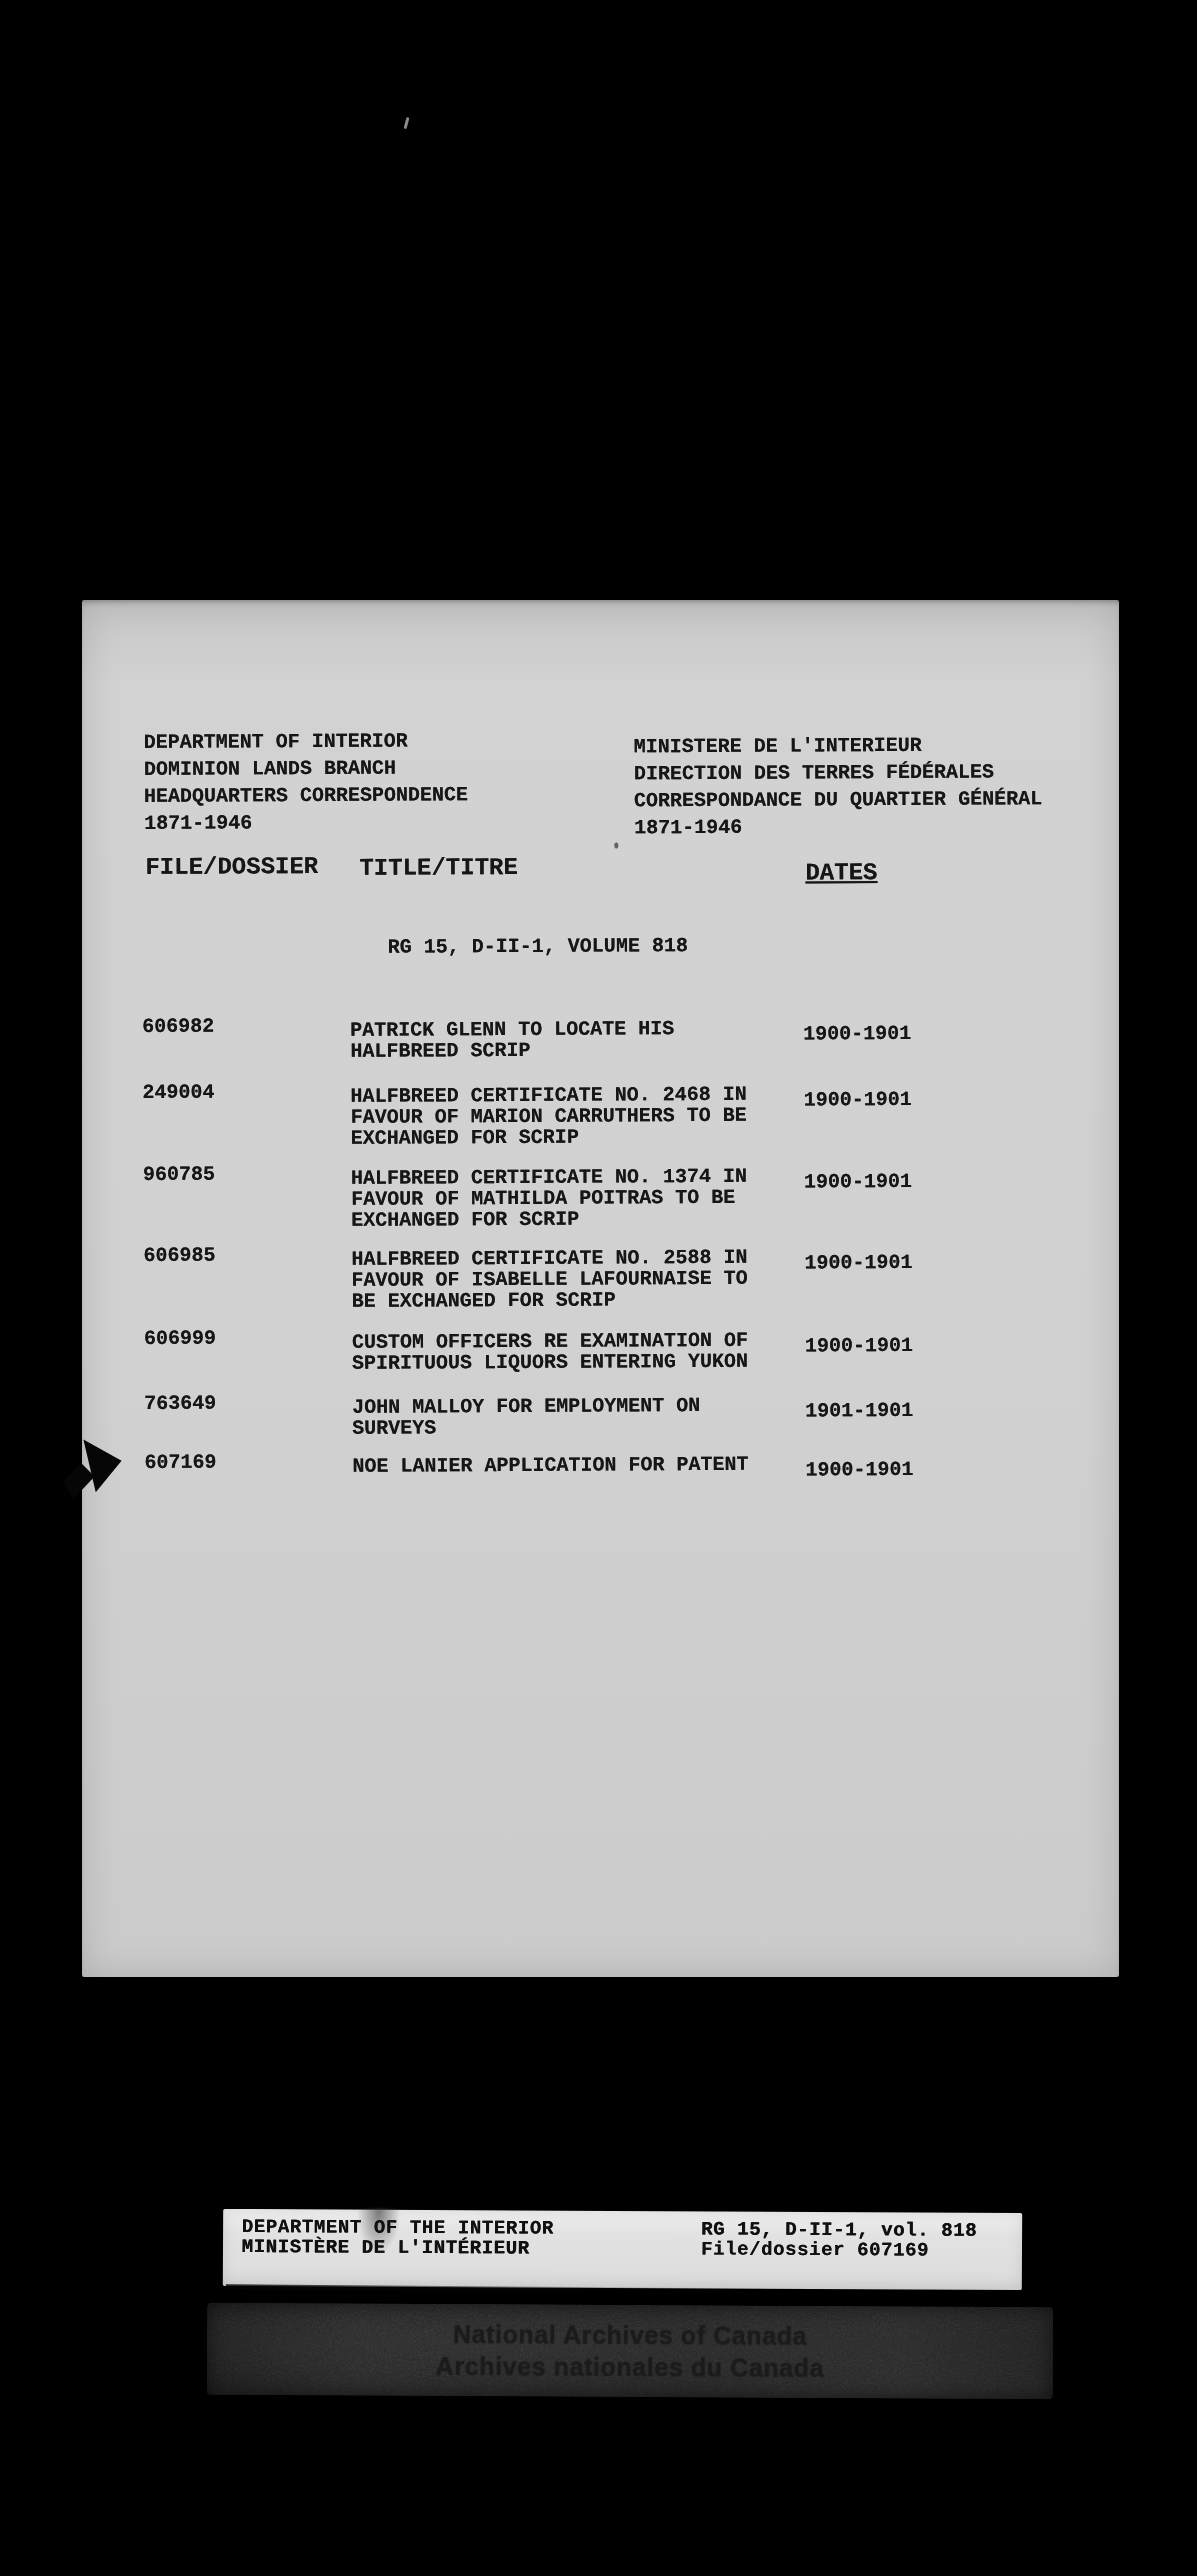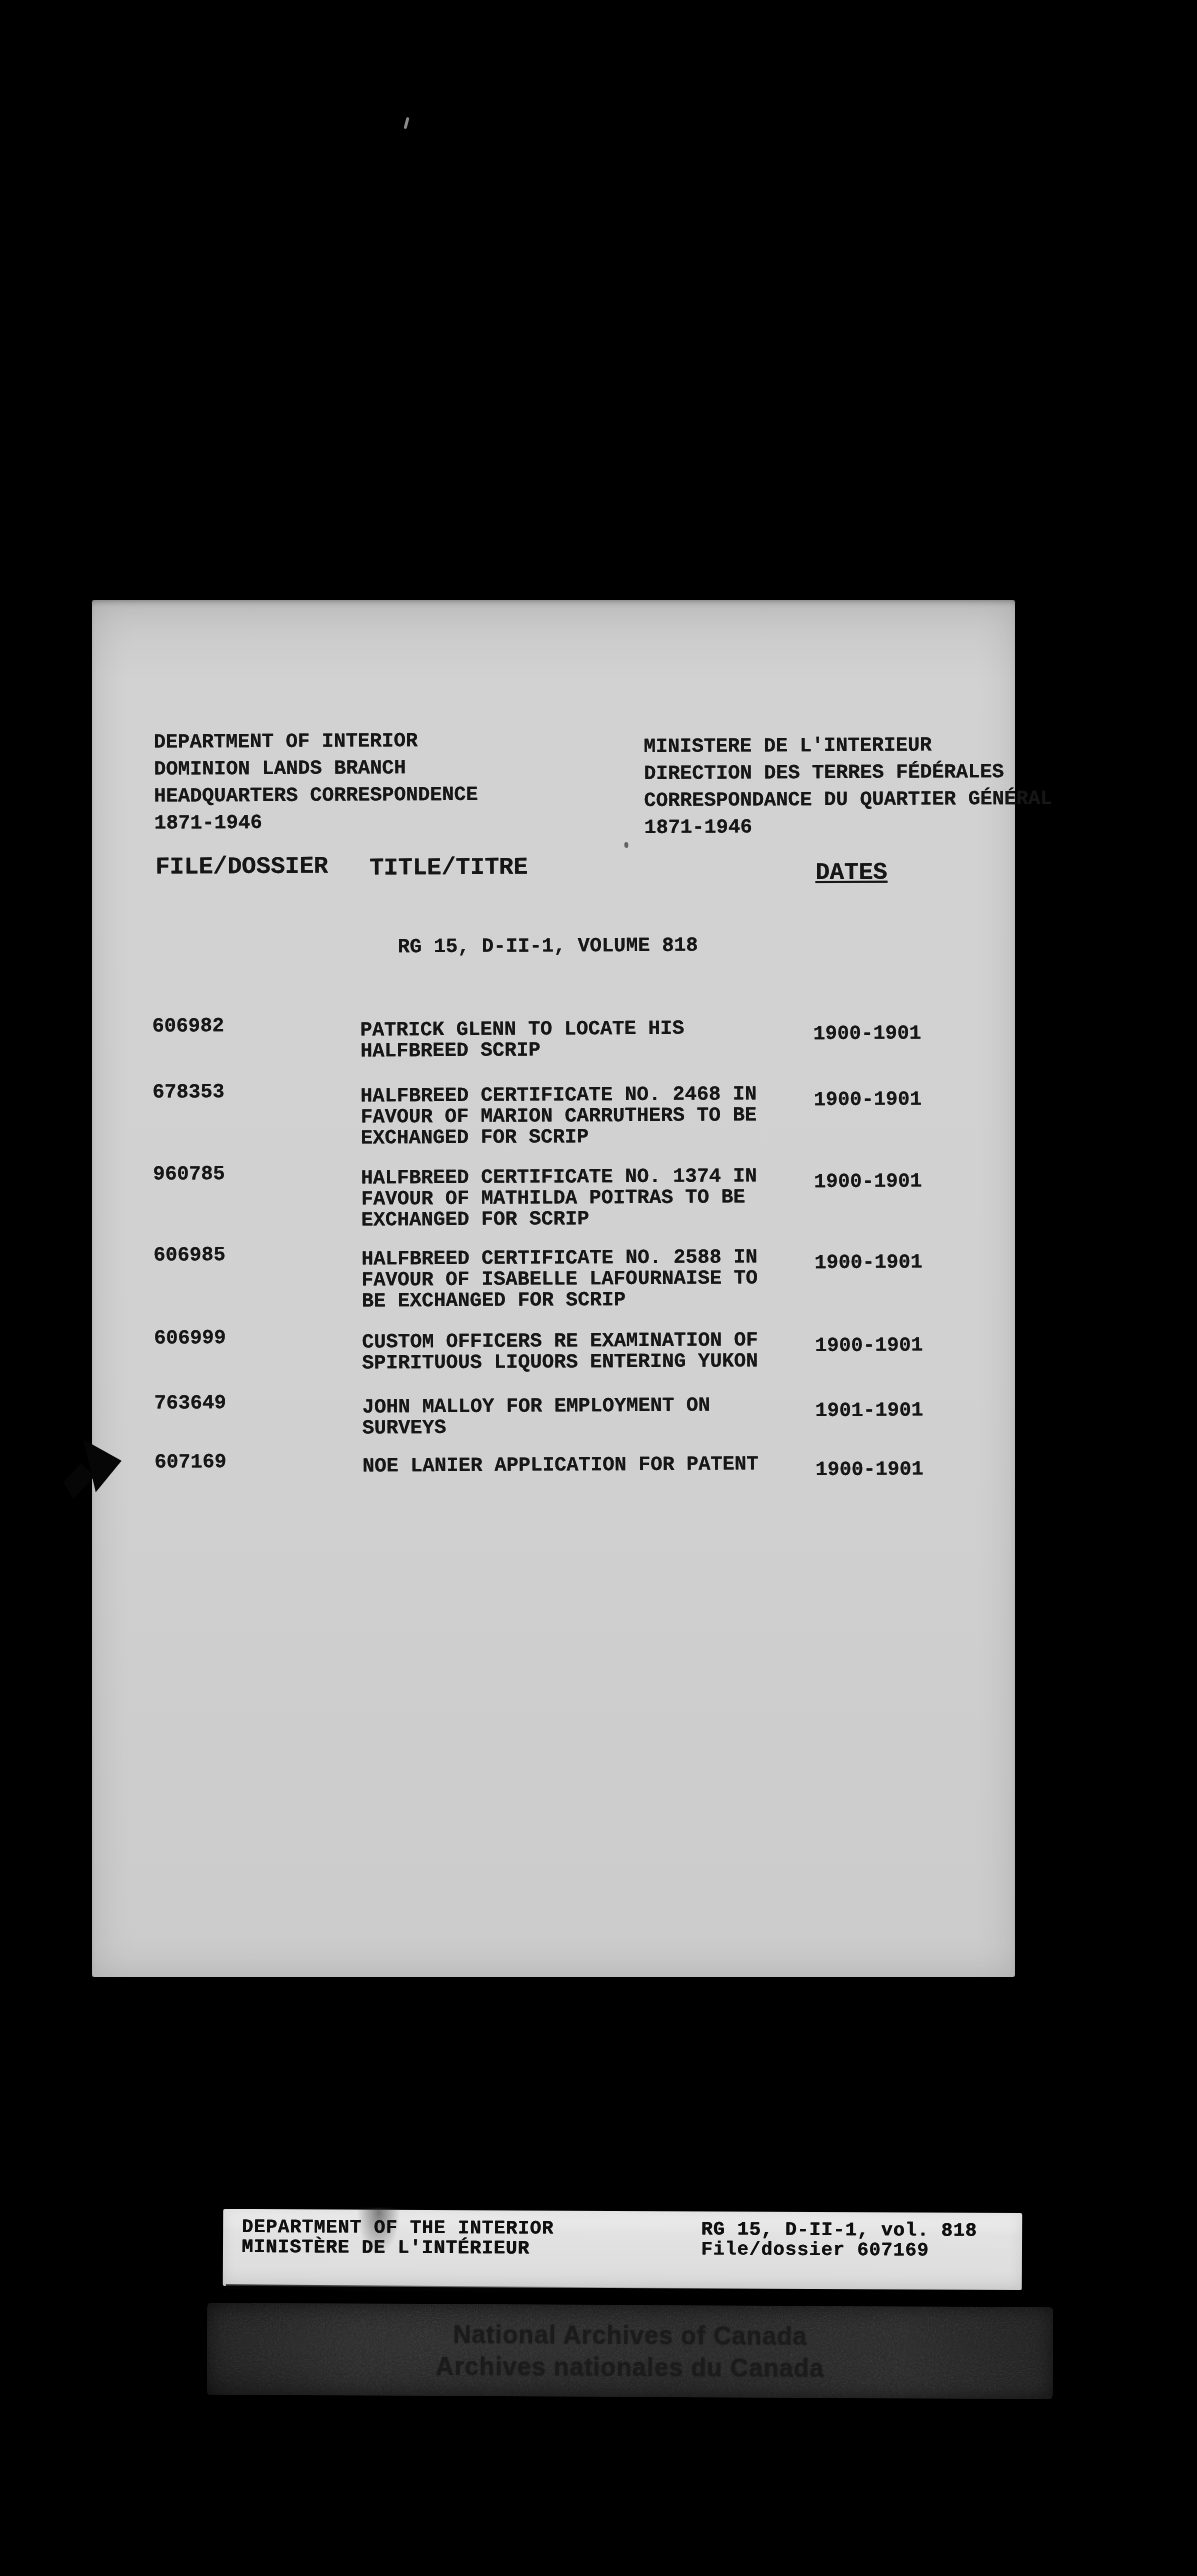--- a/index.html
+++ b/index.html
@@ -2,21 +2,21 @@
 <html style="font-size:9px"><head>
 <meta charset="utf-8">
 <style>
   html,body{margin:0;padding:0;background:#000;}
   body{width:1198px;height:2576px;position:relative;overflow:hidden;
        font-family:"Liberation Mono","DejaVu Sans Mono",monospace;
        -webkit-font-smoothing:antialiased;}
   .stage{position:absolute;inset:0;background:#000;}
 
   
-  .page{position:absolute;left:92px;top:600px;width:923px;height:1377px;
+  .page{position:absolute;left:82px;top:600px;width:1037px;height:1377px;
         background:linear-gradient(180deg,#c7c7c7 0%,#d2d2d2 6%,#d1d1d1 55%,#cbcbcb 100%);
         border-radius:2.3px;
         box-shadow:inset 0 0 39px rgba(0,0,0,.14), inset 0 4.5px 7.9px -4.5px rgba(0,0,0,.45);}
   .typed{position:absolute;inset:0;transform:rotate(-0.3deg);transform-origin:60% 0;
          color:#161616;font-weight:700;}
   .typed *{white-space:nowrap;}
   .typed .ink{text-shadow:0 0 0.6px rgba(25,25,25,.75);}
 
   .hdr{position:absolute;font-size:20px;line-height:27px;}
   .hdr-left{left:61px;top:126px;}
@@ -112,21 +112,21 @@
       <div id="rows">
           <div class="row" style="top: 412px;">
             <span class="cell file ink">606982</span>
             <div class="cell title ink">
               <div>PATRICK GLENN TO LOCATE HIS</div>
               <div>HALFBREED SCRIP</div>
             </div>
             <span class="cell dates ink">1900-1901</span>
           </div>
           <div class="row" style="top: 478px;">
-            <span class="cell file ink">678353</span>
+            <span class="cell file ink">249004</span>
             <div class="cell title ink">
               <div>HALFBREED CERTIFICATE NO. 2468 IN</div>
               <div>FAVOUR OF MARION CARRUTHERS TO BE</div>
               <div>EXCHANGED FOR SCRIP</div>
             </div>
             <span class="cell dates ink">1900-1901</span>
           </div>
           <div class="row" style="top: 560px;">
             <span class="cell file ink">960785</span>
             <div class="cell title ink">

